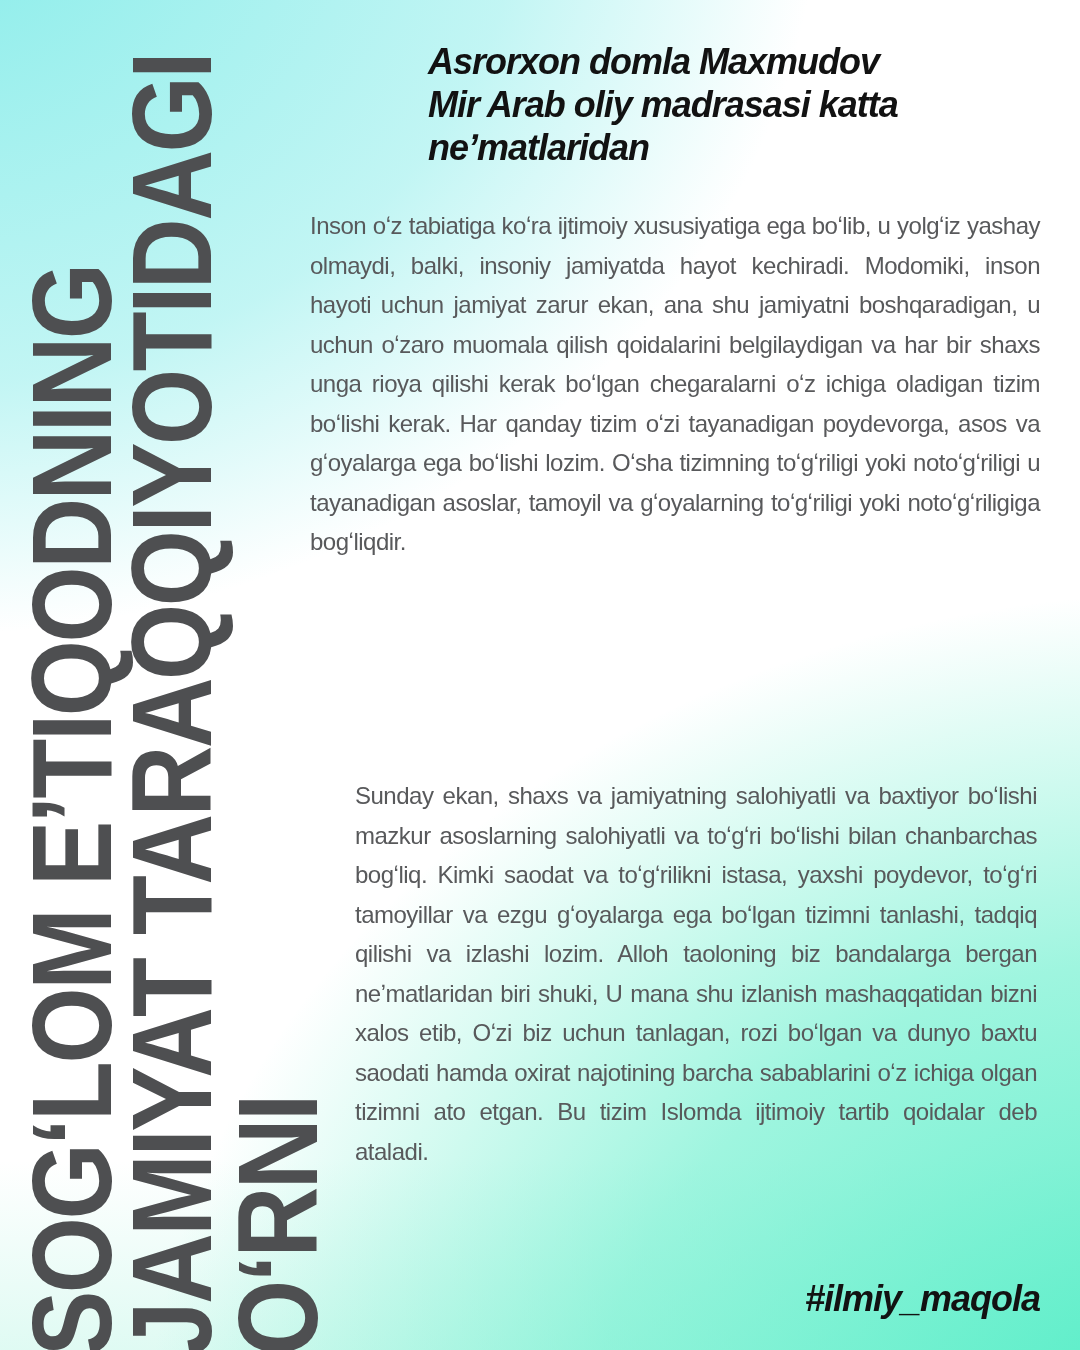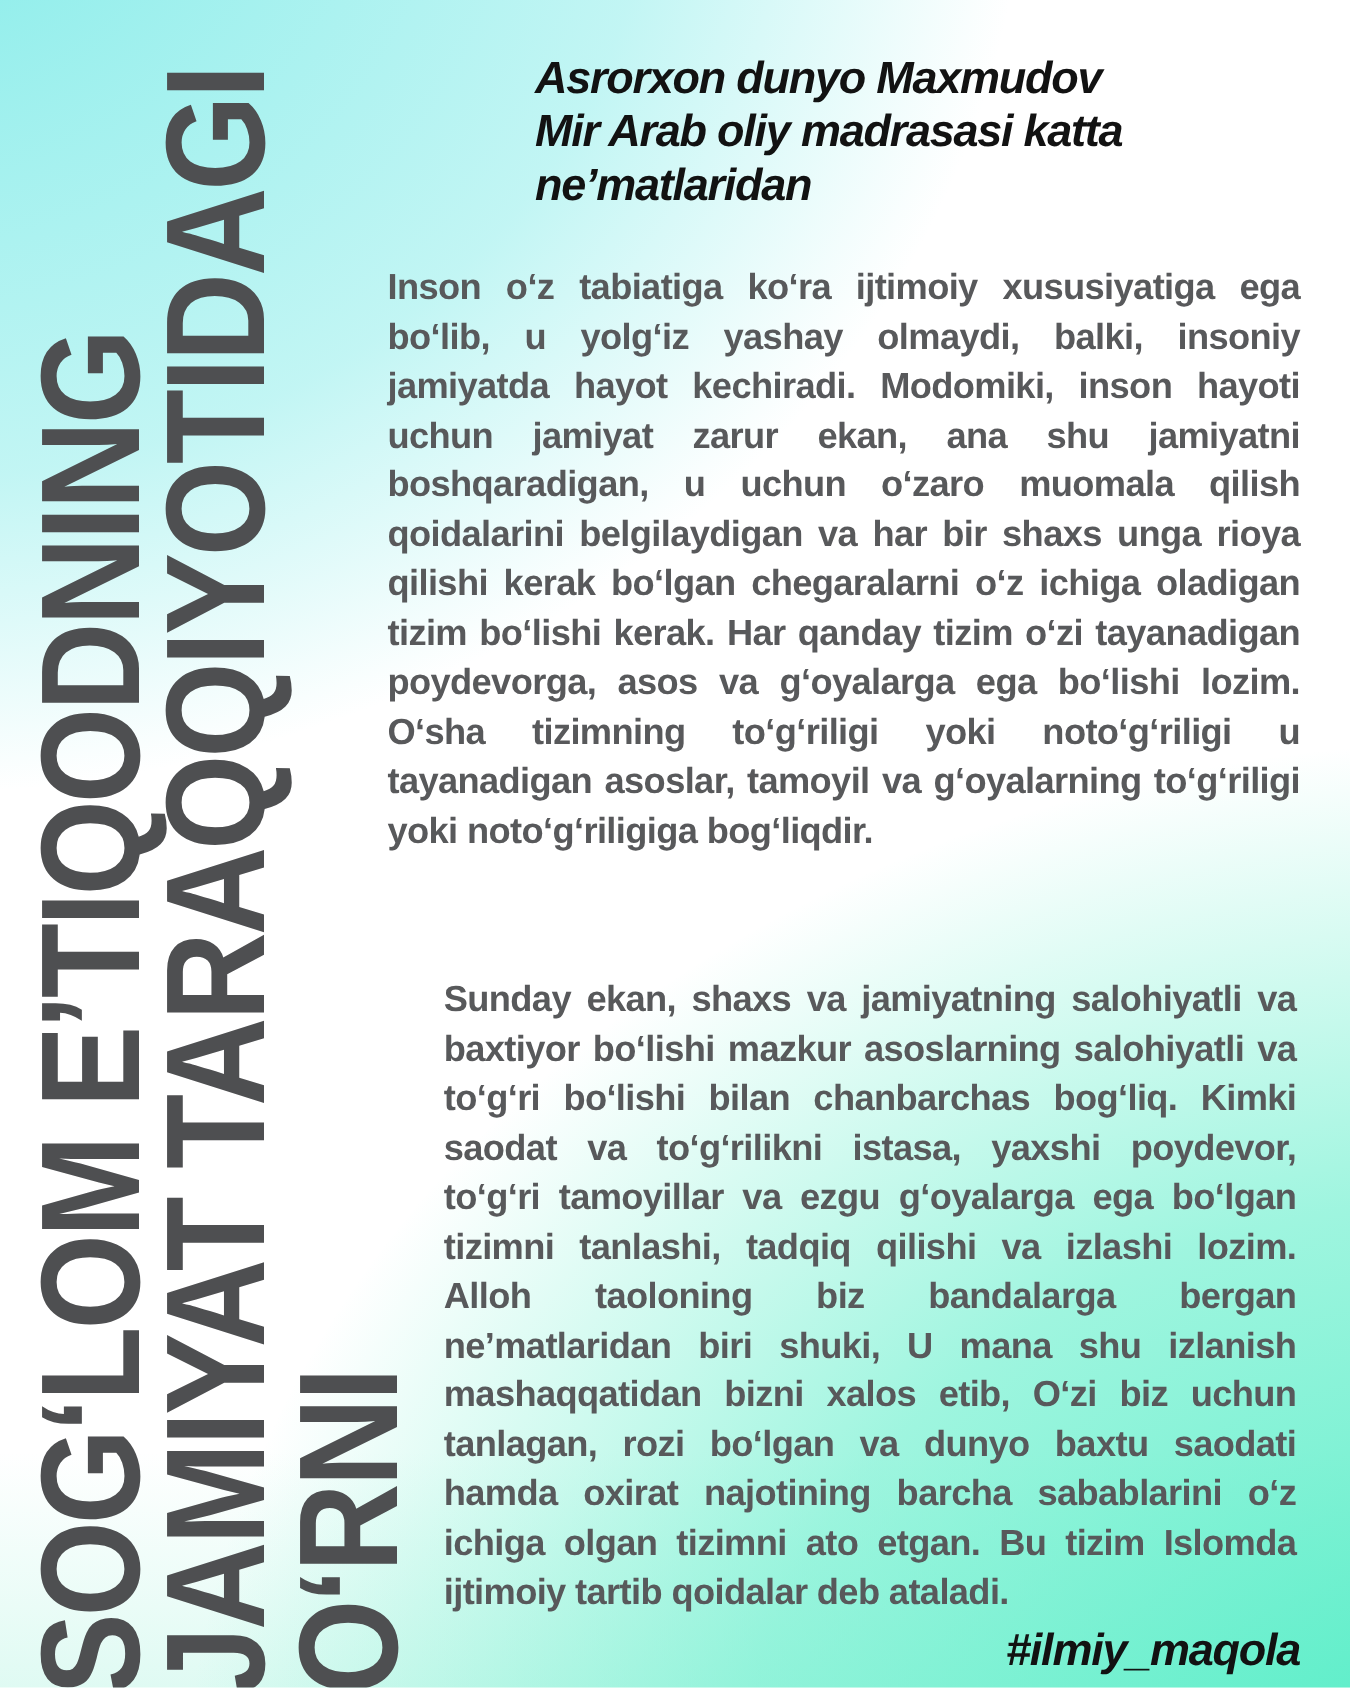--- a/index.html
+++ b/index.html
@@ -35,53 +35,51 @@
     font-weight:bold;
     font-style:italic;
     font-size:36px;
     letter-spacing:-1px;
     line-height:43px;
     color:#121212;
   }
   .body-par{
     position:absolute;
     color:#58595b;
-    font-size:29px;
+    font-size:24px;
     letter-spacing:-0.5px;
     line-height:39.5px;
     text-align:justify;
     text-justify:inter-word;
-    font-weight:bold;
   }
   #par-1{left:310px;top:182px;width:730px;}
   #par-2{left:355px;top:752px;width:682px;}
   .hashtag{
     position:absolute;
     right:40px;top:1278px;
     font-weight:bold;
     font-style:italic;
     font-size:36px;
     letter-spacing:-1px;
     color:#121212;
-    margin-top:21px;
   }
 </style>
 </head>
 <body>
 
 <div id="poster">
 
   <div class="vtitle" id="vtitle-1">SOGʻLOM EʼTIQODNING</div>
 
   <div class="vtitle" id="vtitle-2">JAMIYAT TARAQQIYOTIDAGI</div>
 
   <div class="vtitle" id="vtitle-3">OʻRNI</div>
 
   <div class="author">
-    <div>Asrorxon dunyo Maxmudov</div>
+    <div>Asrorxon domla Maxmudov</div>
     <div>Mir Arab oliy madrasasi katta neʼmatlaridan</div>
   </div>
 
   <p class="body-par" id="par-1">Inson oʻz tabiatiga koʻra ijtimoiy xususiyatiga ega boʻlib, u yolgʻiz yashay olmaydi, balki, insoniy jamiyatda hayot kechiradi. Modomiki, inson hayoti uchun jamiyat zarur ekan, ana shu jamiyatni boshqaradigan, u uchun oʻzaro muomala qilish qoidalarini belgilaydigan va har bir shaxs unga rioya qilishi kerak boʻlgan chegaralarni oʻz ichiga oladigan tizim boʻlishi kerak. Har qanday tizim oʻzi tayanadigan poydevorga, asos va gʻoyalarga ega boʻlishi lozim. Oʻsha tizimning toʻgʻriligi yoki notoʻgʻriligi u tayanadigan asoslar, tamoyil va gʻoyalarning toʻgʻriligi yoki notoʻgʻriligiga bogʻliqdir.</p>
 
   <p class="body-par" id="par-2">Sunday ekan, shaxs va jamiyatning salohiyatli va baxtiyor boʻlishi mazkur asoslarning salohiyatli va toʻgʻri boʻlishi bilan chanbarchas bogʻliq. Kimki saodat va toʻgʻrilikni istasa, yaxshi poydevor, toʻgʻri tamoyillar va ezgu gʻoyalarga ega boʻlgan tizimni tanlashi, tadqiq qilishi va izlashi lozim. Alloh taoloning biz bandalarga bergan neʼmatlaridan biri shuki, U mana shu izlanish mashaqqatidan bizni xalos etib, Oʻzi biz uchun tanlagan, rozi boʻlgan va dunyo baxtu saodati hamda oxirat najotining barcha sabablarini oʻz ichiga olgan tizimni ato etgan. Bu tizim Islomda ijtimoiy tartib qoidalar deb ataladi.</p>
 
   <div class="hashtag">#ilmiy_maqola</div>
 
 </div>

